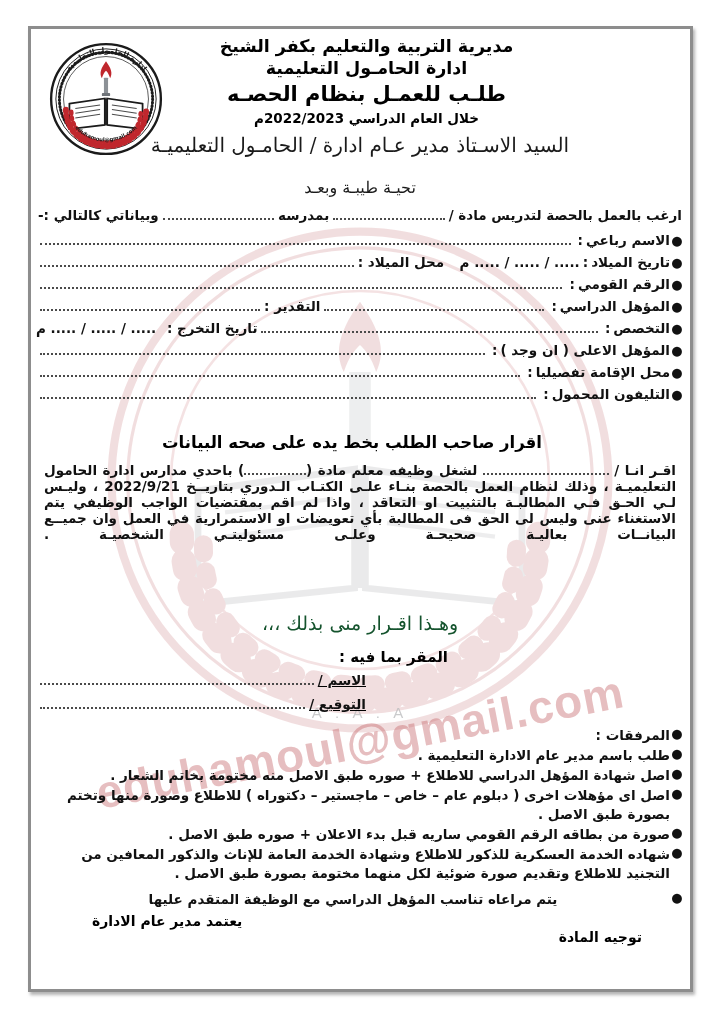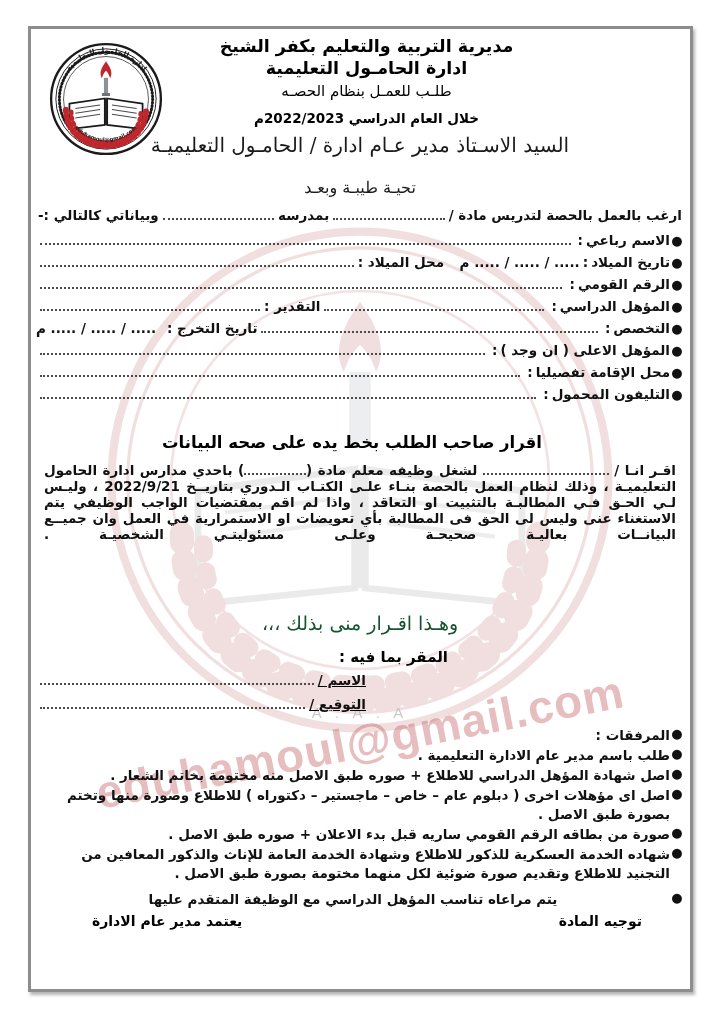--- a/index.html
+++ b/index.html
@@ -97,21 +97,21 @@
 
   .hdr {
     position: absolute;
     left: 0; right: 0;
     text-align: center;
     color: #000;
     padding-left: 13px;
   }
   .hdr-l1 { top: 36px;  font-size: 17.5px; font-weight: 700; letter-spacing: .4px; }
   .hdr-l2 { top: 58px;  font-size: 17.5px; font-weight: 700; letter-spacing: .4px; }
-  .hdr-l3 { top: 82px;  font-size: 15px;   font-weight: 400; letter-spacing: 1px; }
+  .hdr-l3 { top: 82px;  font-size: 21px;   font-weight: 700; letter-spacing: 1px; }
   .hdr-l4 { top: 110px; font-size: 13.5px; font-weight: 700; }
 
   .addressee {
     position: absolute;
     left: 0; right: 0;
     top: 133px;
     text-align: center;
     font-family: "DejaVu Serif", "Liberation Serif", serif;
     font-size: 20px;
     font-weight: 400;
@@ -278,21 +278,21 @@
     top: 913px;
     left: 36px;
     right: 36px;
     display: flex;
     flex-direction: row;
     justify-content: space-between;
     font-size: 14px;
     font-weight: 700;
     color: #000;
   }
-  .footer .f-right { padding-right: 42px; }
+  .footer .f-right { padding-right: 42px; margin-top: 16px; }
   .footer .f-left  { padding-left: 56px; }
 </style>
 </head>
 <body>
 
 <div class="page">
 
   <div class="frame"></div>
 
   <div class="watermark">

